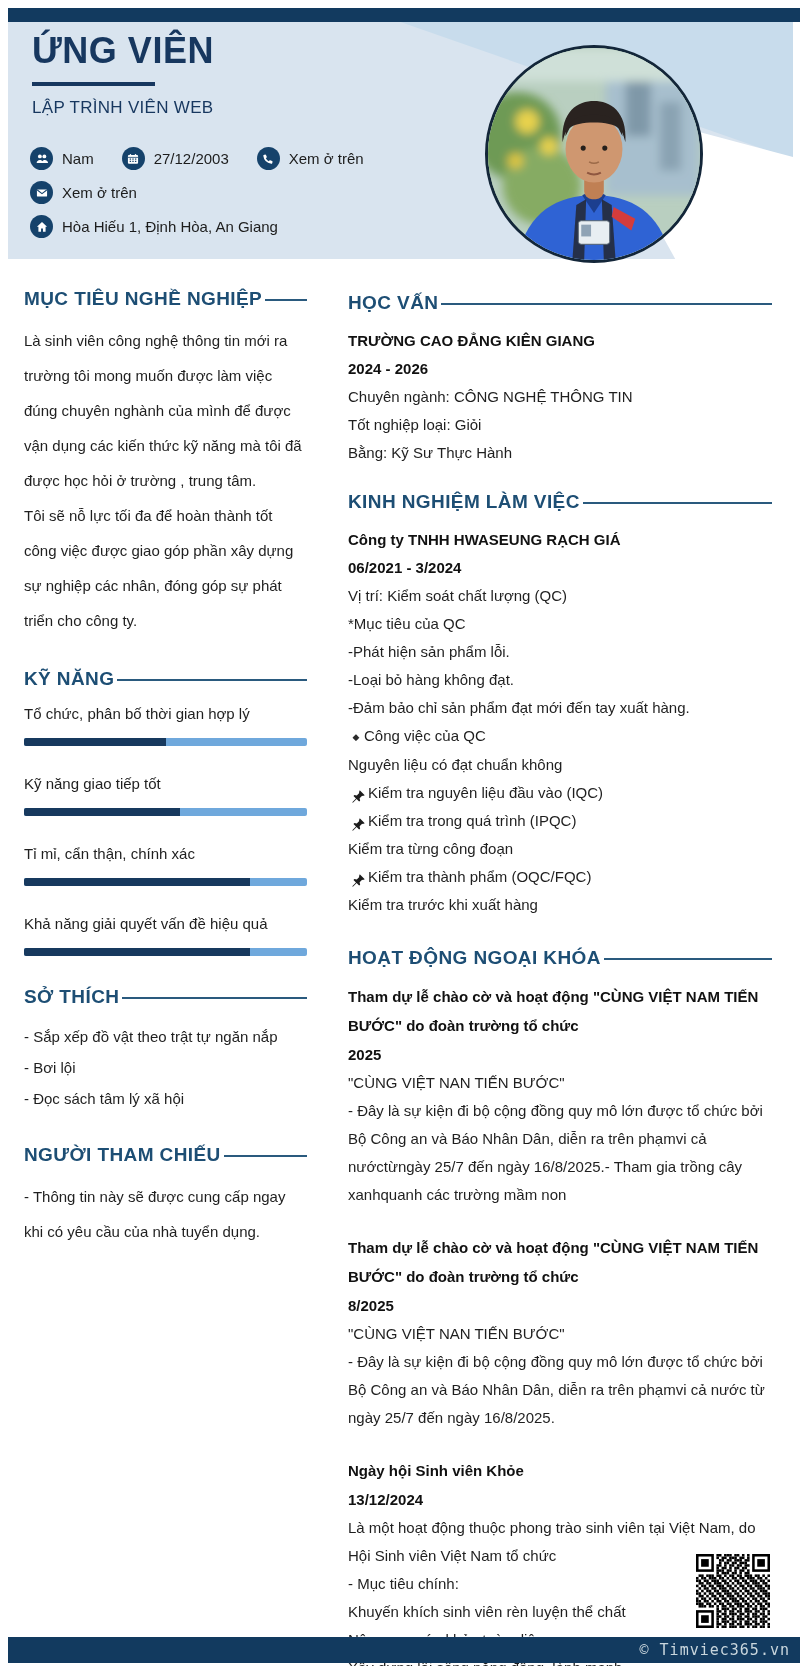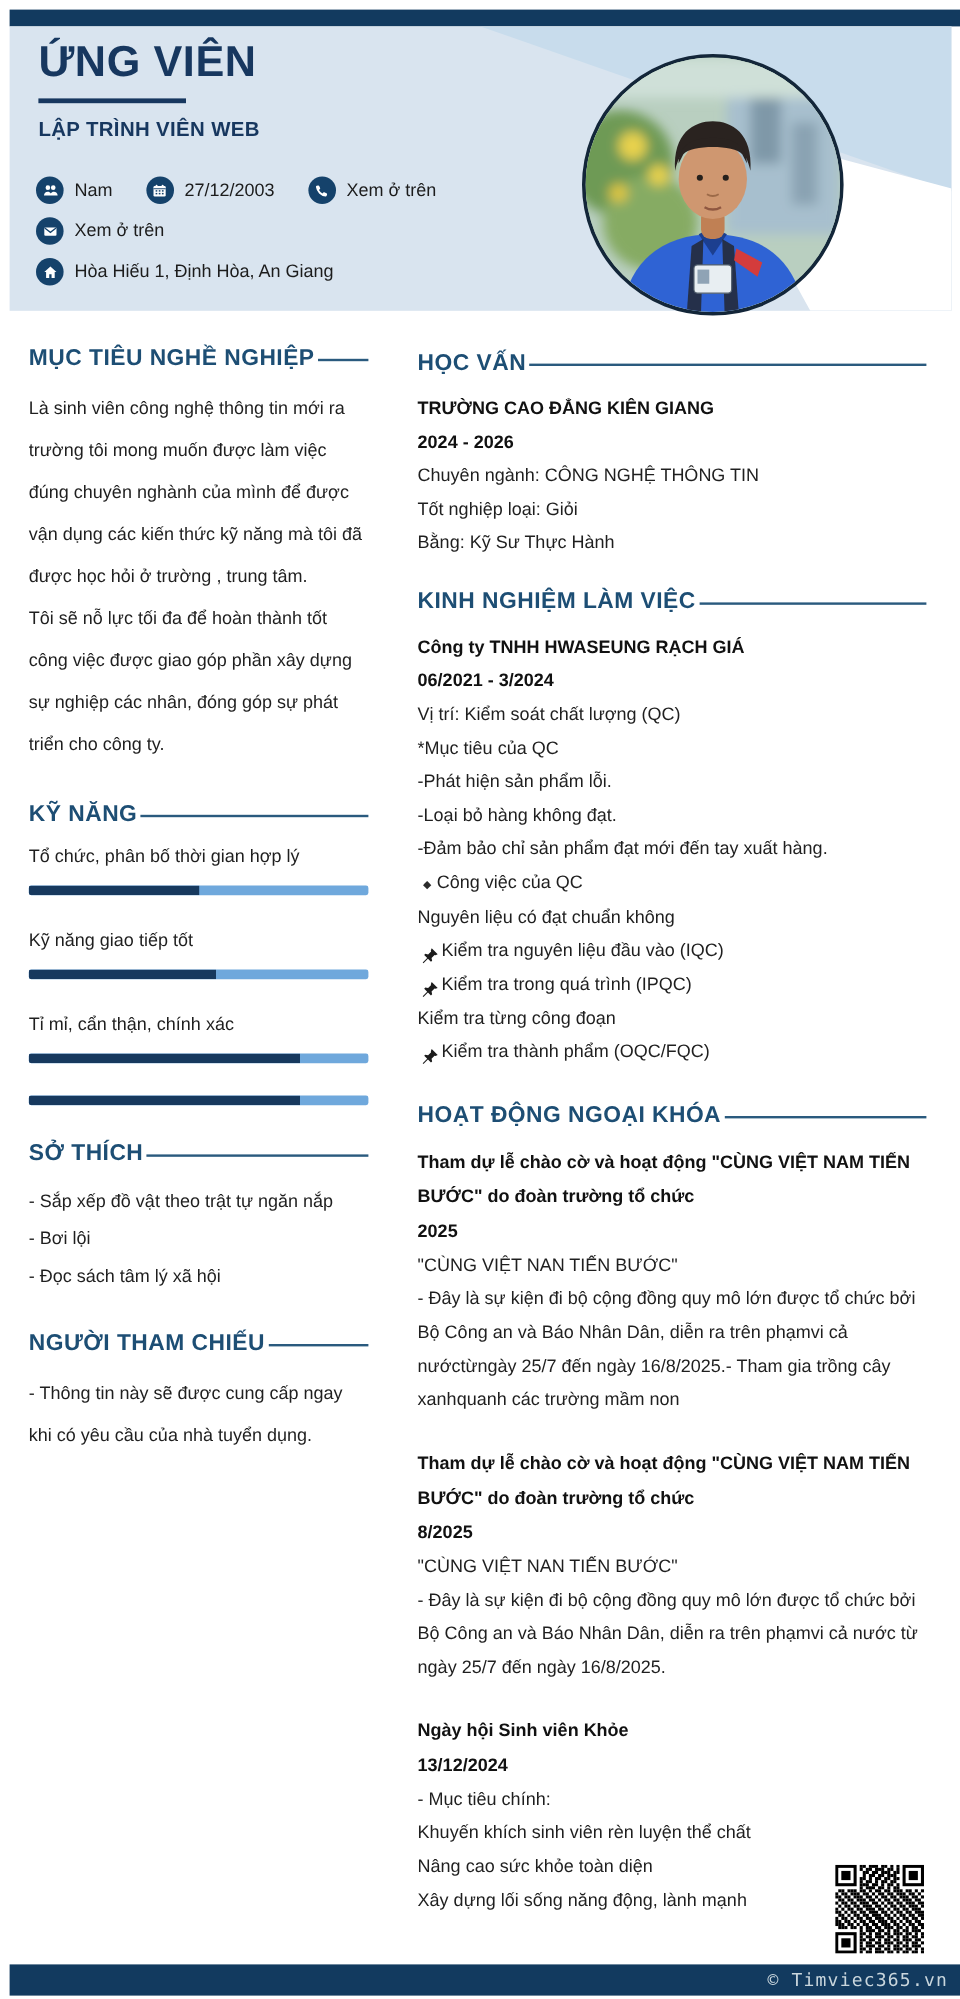--- a/index.html
+++ b/index.html
@@ -10,21 +10,21 @@
   
   .top-bar   { position:absolute; left:8px; top:8px; width:792px; height:14px; background:#123a5f; }
   .panel     { position:absolute; left:8px; top:22px; width:785px; height:237px; background:#d9e4ef; }
   .panel .tri-light { position:absolute; inset:0; background:#c8dcec;
                       clip-path:polygon(50% 0, 100% 0, 100% 58%); }
   .panel .tri-white { position:absolute; inset:0; background:#fff;
                       clip-path:polygon(74% 34%, 100% 57%, 100% 100%, 85% 100%); }
   .header-text { position:absolute; left:32px; top:30px; }
   .header-text h1 { font-size:36px; font-weight:bold; color:#17375f; letter-spacing:.5px; }
   .name-underline { width:123px; height:4px; background:#17375f; margin:10px 0 12px 0; }
-  .header-text h2 { font-size:17px; font-weight:bold; color:#17375f; letter-spacing:.3px; }
+  .header-text h2 { font-size:17px; font-weight:normal; color:#17375f; letter-spacing:.3px; }
 
   .info { position:absolute; left:30px; top:147px; }
   .info-row { display:flex; align-items:center; height:23px; margin-bottom:11px; }
   .info-item { display:flex; align-items:center; margin-right:28px; }
   .badge { width:23px; height:23px; border-radius:50%; background:#15426b;
            display:flex; align-items:center; justify-content:center; flex:0 0 auto; }
   .badge svg { width:14px; height:14px; }
   .info-item span.txt { margin-left:9px; font-size:15px; color:#1c1c1c; }
 
   .photo { position:absolute; left:485px; top:45px; width:218px; height:218px;
@@ -217,20 +217,21 @@
             <div class="skill-fill" style="width: 55%;"></div>
           </div>
         </div>
         <div class="skill">
           <div class="skill-label">Tỉ mỉ, cẩn thận, chính xác</div>
           <div class="skill-track">
             <div class="skill-fill" style="width: 80%;"></div>
           </div>
         </div>
         <div class="skill">
+          <div class="skill-label">Khả năng giải quyết vấn đề hiệu quả</div>
           <div class="skill-track">
             <div class="skill-fill" style="width: 80%;"></div>
           </div>
         </div>
       </div>
   </div>
 
   <div class="section" style="margin-top:6px;">
     <div class="sec-head">
       <h3>SỞ THÍCH</h3>
@@ -321,20 +322,23 @@
           <span class="xtext">Kiểm tra từng công đoạn</span>
         </div>
         <div class="xline">
           <span class="bullet pin">
             <svg viewBox="0 0 24 24">
               <path fill="#1c1c1c" d="M14 2l8 8-3 1.2-1.2-.4-4 4 .8 3.8L13 20l-4-4-6 6-1-1 6-6-4-4 1.4-1.6 3.8.8 4-4-.4-1.2z"></path>
             </svg>
           </span>
           <span class="xtext">Kiểm tra thành phẩm (OQC/FQC)</span>
         </div>
+        <div class="xline">
+          <span class="xtext">Kiểm tra trước khi xuất hàng</span>
+        </div>
       </div>
   </div>
 
   <div class="gap-sec" style="height:28px;"></div>
 
   <div>
     <div class="sec-head">
       <h3>HOẠT ĐỘNG NGOẠI KHÓA</h3>
       <div class="rule"></div>
     </div>
@@ -347,20 +351,21 @@
         </div>
         <div class="activity">
           <div class="act-title">Tham dự lễ chào cờ và hoạt động "CÙNG VIỆT NAM TIẾN BƯỚC" do đoàn trường tổ chức</div>
           <div class="act-date">8/2025</div>
           <div class="act-line">"CÙNG VIỆT NAN TIẾN BƯỚC"</div>
           <div class="act-line">- Đây là sự kiện đi bộ cộng đồng quy mô lớn được tổ chức bởi Bộ Công an và Báo Nhân Dân, diễn ra trên phạmvi cả nước từ ngày 25/7 đến ngày 16/8/2025.</div>
         </div>
         <div class="activity">
           <div class="act-title">Ngày hội Sinh viên Khỏe</div>
           <div class="act-date">13/12/2024</div>
+          <div class="act-line"> Là một hoạt động thuộc phong trào sinh viên tại Việt Nam, do Hội Sinh viên Việt Nam tổ chức</div>
           <div class="act-line">-  Mục tiêu chính:</div>
           <div class="act-line">Khuyến khích sinh viên rèn luyện thể chất</div>
           <div class="act-line">Nâng cao sức khỏe toàn diện</div>
           <div class="act-line">Xây dựng lối sống năng động, lành mạnh</div>
         </div>
       </div>
   </div>
 </div>
 
 <svg class="qr" id="qr-code" viewBox="0 0 29 29">

